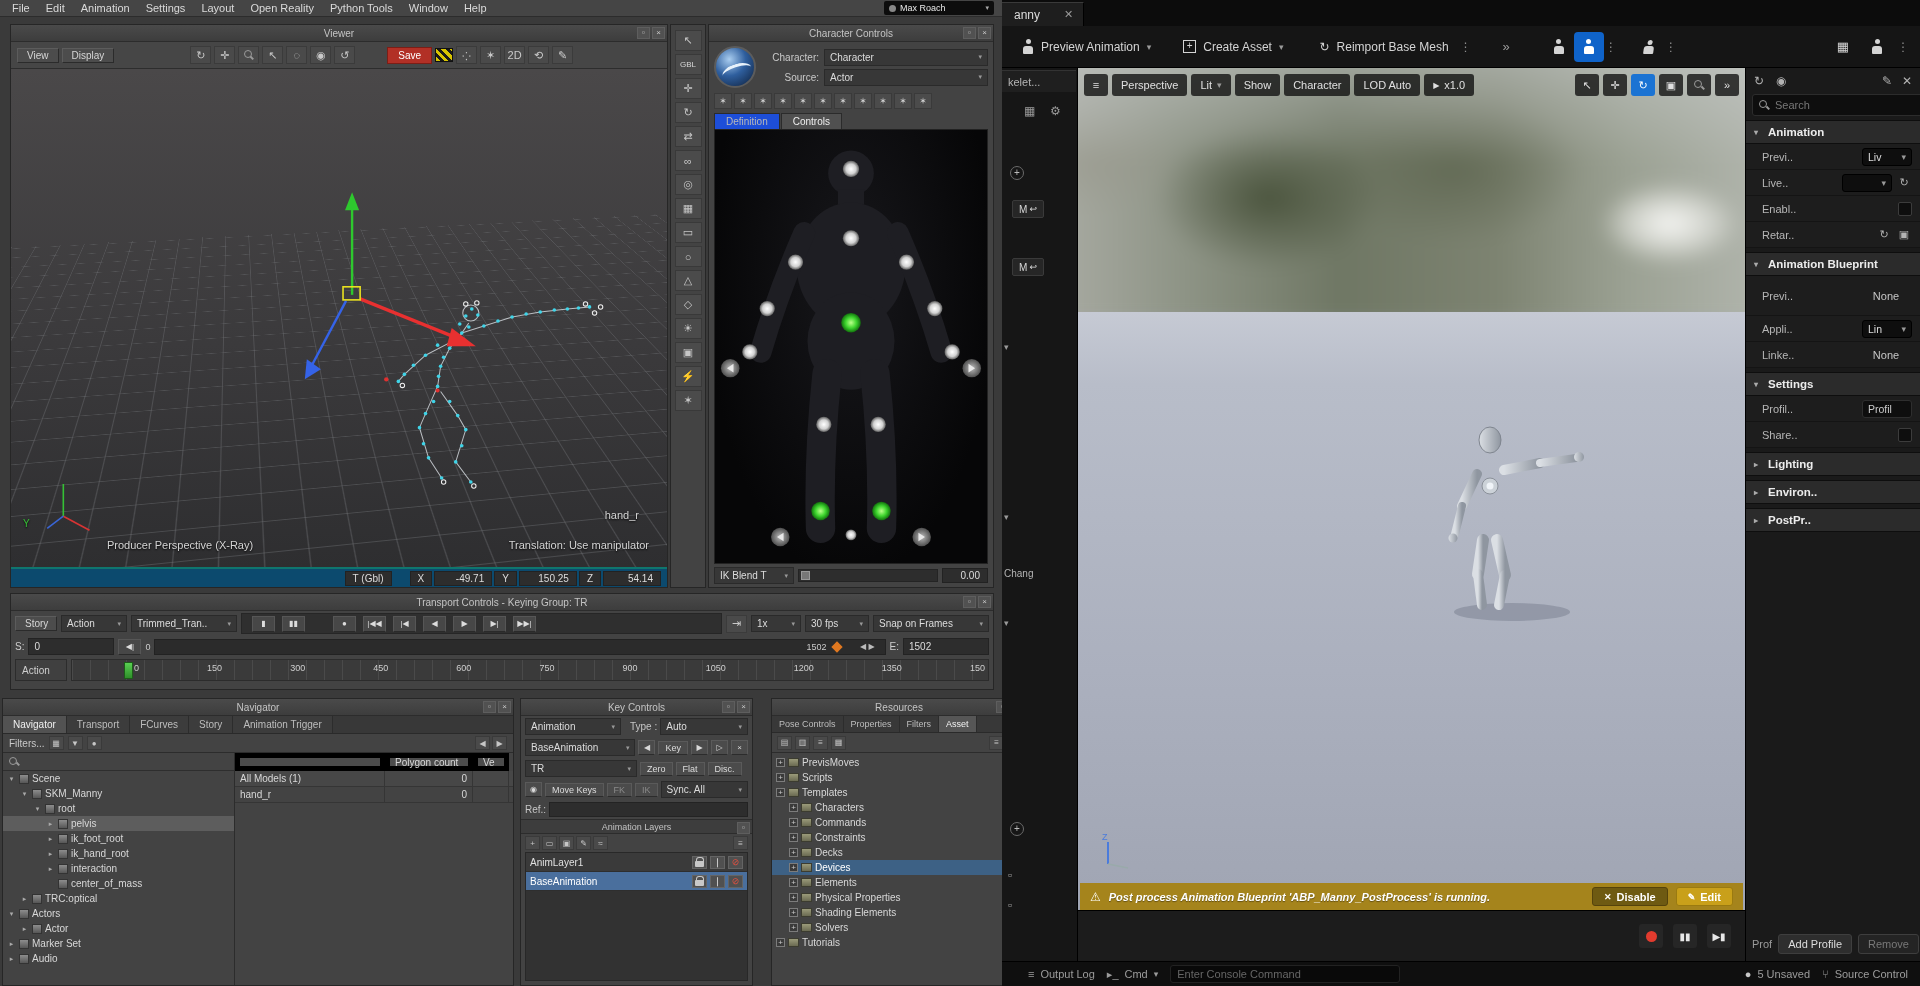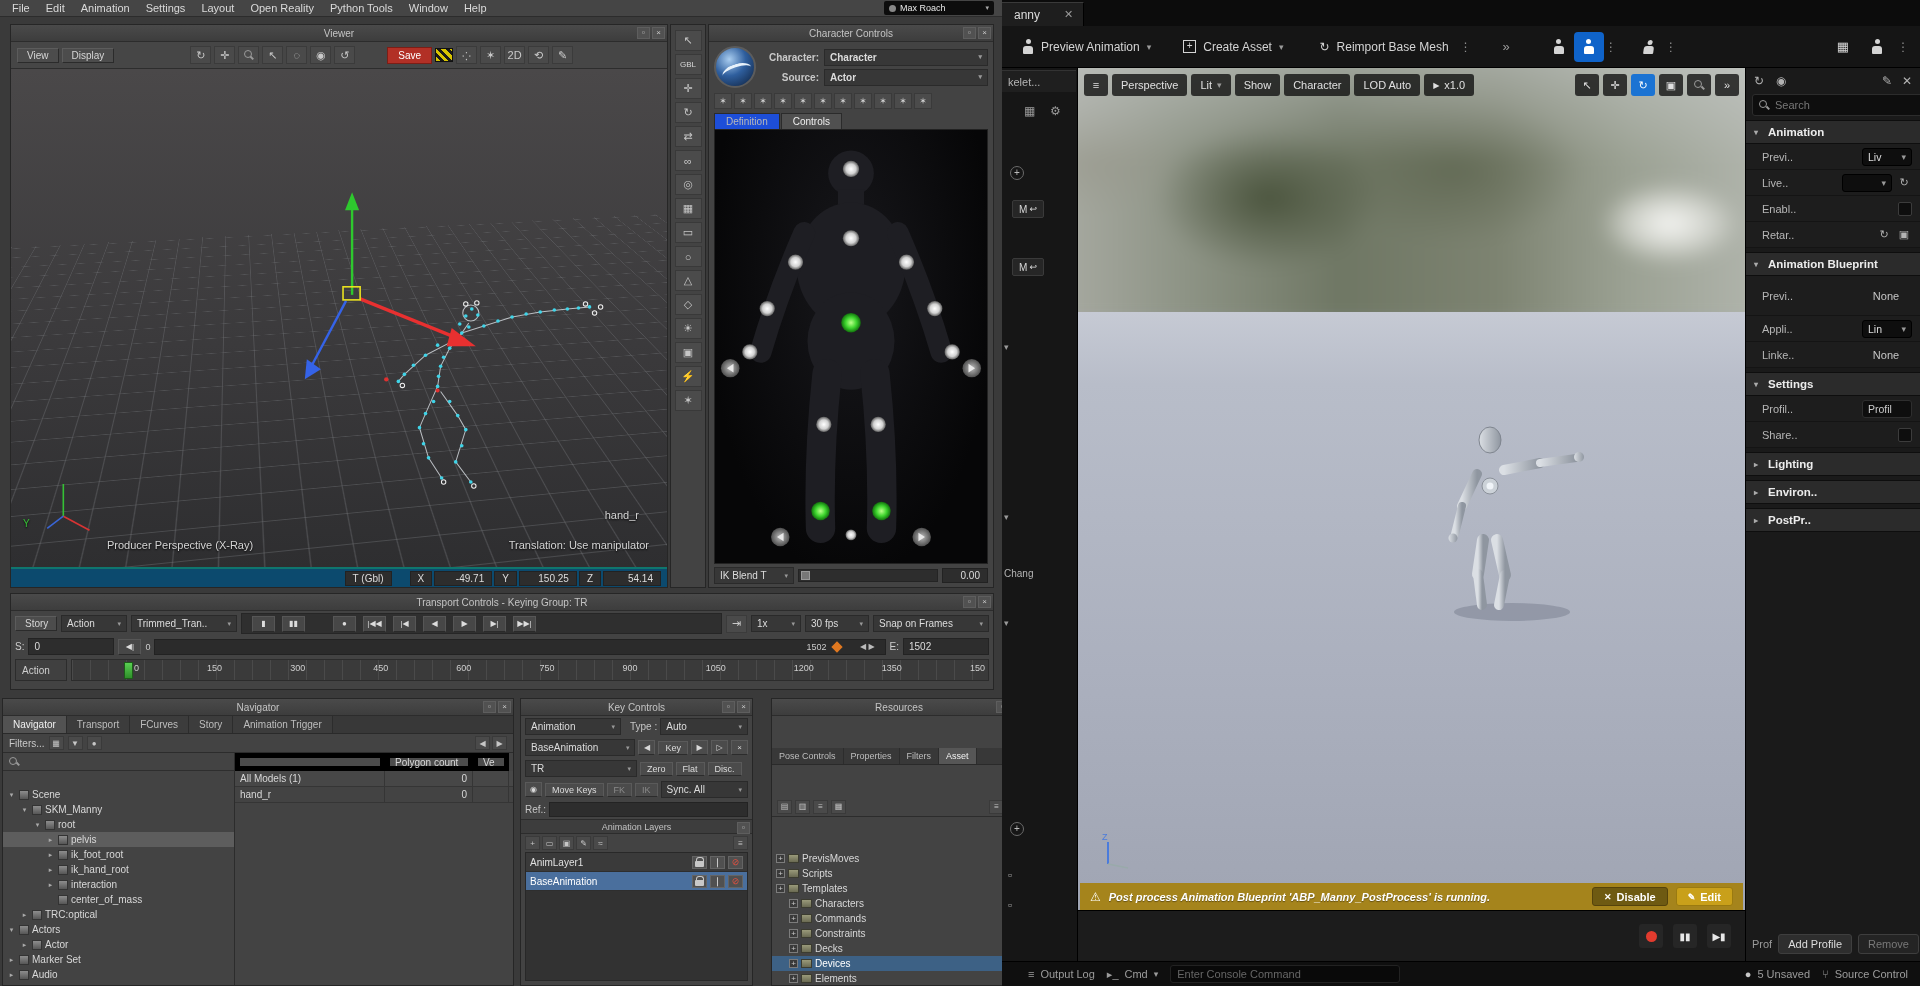--- a/index.html
+++ b/index.html
@@ -41,21 +41,21 @@
   
   .toolstrip{left:670px;top:24px;width:36px;height:564px;background:#434343;border:1px solid #262626;display:flex;flex-direction:column;align-items:center;gap:3px;padding-top:5px;position:absolute;}
   .tsicon{width:27px;height:21px;background:#4b4b4b;border:1px solid #393939;color:#c6c6c6;font-size:11px;display:flex;align-items:center;justify-content:center;flex:none;}
   .tsicon.txt{font-size:8px;color:#d8d8d8;}
 
   
   .charctrl{left:708px;top:24px;width:286px;height:564px;}
   .cc-top{flex:none;display:flex;gap:7px;align-items:center;padding:4px 5px 2px 5px;}
   .cc-logo{width:42px;height:42px;border-radius:50%;flex:none;border:2px solid #5c5c5c;background:radial-gradient(circle at 35% 30%,#a9cdf0 0%,#2f5f9e 45%,#0c1d38 100%);position:relative;overflow:hidden;}
   .cc-logo::after{content:"";position:absolute;left:6px;top:16px;width:30px;height:12px;border-radius:50%;border-top:3px solid #e8f2fb;transform:rotate(-18deg);}
-  .cc-rows{flex:1;display:flex;flex-direction:column;gap:3px;font-weight:bold;}
+  .cc-rows{flex:1;display:flex;flex-direction:column;gap:3px;}
   .cc-row{display:flex;align-items:center;gap:5px;}
   .cc-lab{width:56px;text-align:right;font-size:10px;color:#c9c9c9;flex:none;}
   .cc-icons{flex:none;display:flex;gap:2px;padding:3px 5px 1px 5px;}
   .cc-ski{width:18px;height:16px;background:#4b4b4b;border:1px solid #3a3a3a;color:#cfcfcf;font-size:9px;display:flex;align-items:center;justify-content:center;}
   .cc-tabs{flex:none;display:flex;gap:1px;padding:3px 5px 0 5px;}
   .cc-tab{padding:2px 11px;background:#1d4ed8;border:1px solid #2b2b2b;border-bottom:none;font-size:10px;color:#b8b8b8;}
   .cc-tab.active{background:#505050;color:#efefef;}
   .cc-fig{flex:1;margin:0 5px;background:radial-gradient(ellipse at 50% 35%,#17171b 0%,#060607 75%);border:1px solid #222;position:relative;}
   .cc-fig svg{position:absolute;inset:0;width:100%;height:100%;}
   .cc-foot{flex:none;height:23px;display:flex;align-items:center;gap:4px;padding:0 5px;}
@@ -82,21 +82,21 @@
   
   .navigator{left:2px;top:698px;width:512px;height:288px;}
   .nav-tabs{flex:none;display:flex;background:#383838;border-bottom:1px solid #2a2a2a;}
   .nav-tab{padding:3px 10px;font-size:10px;color:#bdbdbd;border-right:1px solid #2c2c2c;background:#3c3c3c;white-space:nowrap;}
   .nav-tab.active{background:#525252;color:#f0f0f0;}
   .nav-filters{flex:none;height:19px;display:flex;align-items:center;gap:4px;padding:0 6px;border-bottom:1px solid #2c2c2c;}
   .fic{width:15px;height:14px;background:#4a4a4a;border:1px solid #3a3a3a;color:#c6c6c6;font-size:8px;display:flex;align-items:center;justify-content:center;}
   .nav-body{flex:1;display:flex;overflow:hidden;}
   .nav-left{width:232px;flex:none;border-right:1px solid #2c2c2c;display:flex;flex-direction:column;}
   .nav-search{flex:none;height:18px;display:flex;align-items:center;padding:0 6px;border-bottom:1px solid #2e2e2e;}
-  .nav-tree{flex:1;overflow:hidden;margin-top:16px;}
+  .nav-tree{flex:1;overflow:hidden;}
   .trow{height:15px;display:flex;align-items:center;gap:3px;font-size:10px;color:#d8d8d8;white-space:nowrap;}
   .trow.selected{background:#5d5d5d;}
   .tarrow{width:9px;font-size:7px;color:#aaa;text-align:center;flex:none;}
   .ticon{width:10px;height:10px;background:linear-gradient(#8d8d8d,#565656);border:1px solid #333;flex:none;}
   .nav-table{flex:1;display:flex;flex-direction:column;}
   .nt-head{flex:none;display:flex;height:18px;}
   .nt-hc{background:#4c4c4c;border:5px solid #000000;font-size:10px;color:#d8d8d8;display:flex;align-items:center;padding:0 5px;}
   .nt-row{display:flex;height:16px;border-bottom:1px solid #353535;}
   .nt-row:first-child{background:#474747;}
   .nt-c{font-size:10px;color:#d8d8d8;display:flex;align-items:center;padding:0 5px;border-right:1px solid #353535;}
@@ -114,21 +114,21 @@
   .al-list{flex:1;background:#323232;margin:0 4px 4px 4px;border:1px solid #282828;overflow:hidden;}
   .lrow{height:19px;display:flex;align-items:center;gap:3px;padding:0 4px;background:#3a3a3a;border-bottom:1px solid #2e2e2e;font-size:10px;color:#e0e0e0;}
   .lrow.selected{background:#4a6f9d;color:#fff;}
   .lrow .nm{flex:1;}
   .lico{width:15px;height:13px;background:#505050;border:1px solid #646464;display:flex;align-items:center;justify-content:center;font-size:9px;color:#e8e8e8;flex:none;}
   .lico.no{color:#e05040;}
   .lock{width:9px;height:6px;background:#c8c8c8;border-radius:1px;position:relative;margin-top:3px;}
   .lock::before{content:"";position:absolute;top:-4px;left:1px;width:6px;height:4px;border:1.5px solid #c8c8c8;border-bottom:none;border-radius:3px 3px 0 0;}
 
   
-  .resources{left:771px;top:698px;width:256px;height:288px;gap:32px;}
+  .resources{left:771px;top:698px;width:256px;height:288px;}
   .res-tabs{flex:none;display:flex;background:#383838;border-bottom:1px solid #2a2a2a;}
   .res-tab{padding:3px 7px;font-size:9px;color:#bdbdbd;border-right:1px solid #2c2c2c;white-space:nowrap;}
   .res-tab.active{background:#565656;color:#f2f2f2;}
   .res-tools{flex:none;height:20px;display:flex;align-items:center;gap:3px;padding:0 5px;border-bottom:1px solid #2c2c2c;}
   .res-body{flex:1;display:flex;overflow:hidden;}
   .res-tree{flex:1;overflow:hidden;padding-top:2px;}
   .rrow{height:15px;display:flex;align-items:center;gap:3px;font-size:10px;color:#d8d8d8;white-space:nowrap;}
   .rrow.selected{background:#3d6185;color:#fff;}
   .rexp{width:9px;height:9px;border:1px solid #7c7c7c;color:#ccc;font-size:8px;line-height:7px;text-align:center;flex:none;background:#3a3a3a;}
   .rfold{width:11px;height:9px;background:linear-gradient(#9a9a7a,#6a6a52);border:1px solid #3c3c30;flex:none;}

